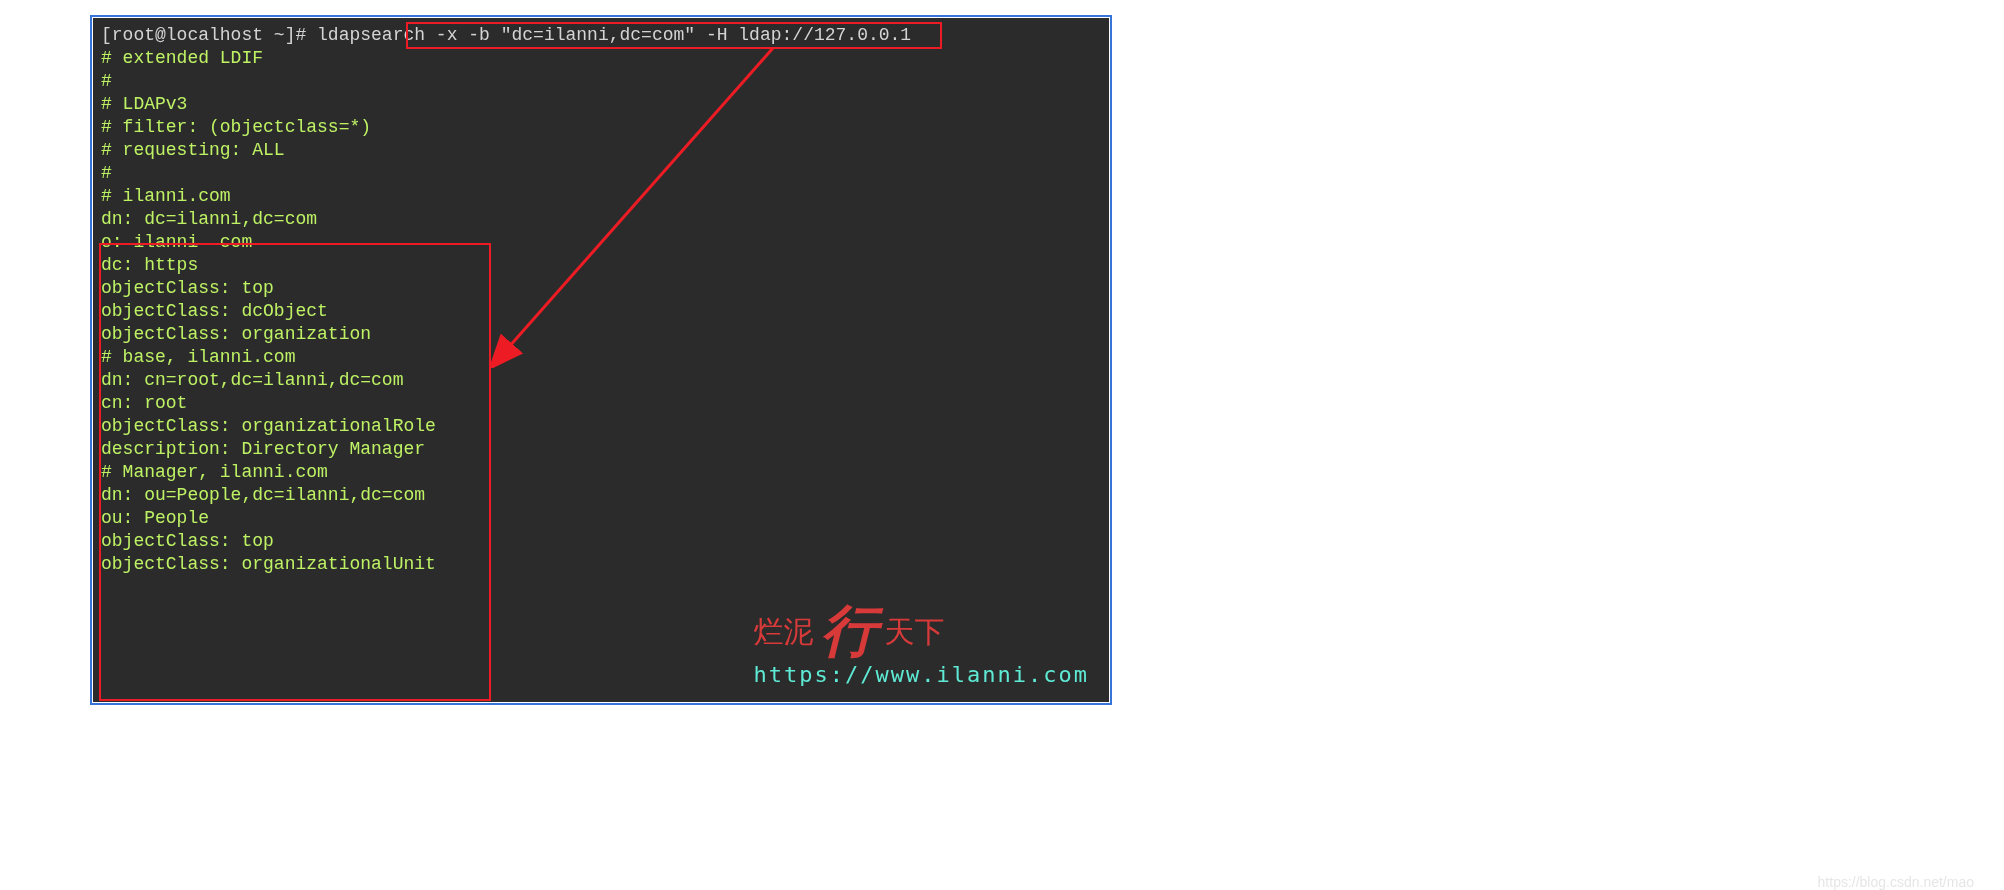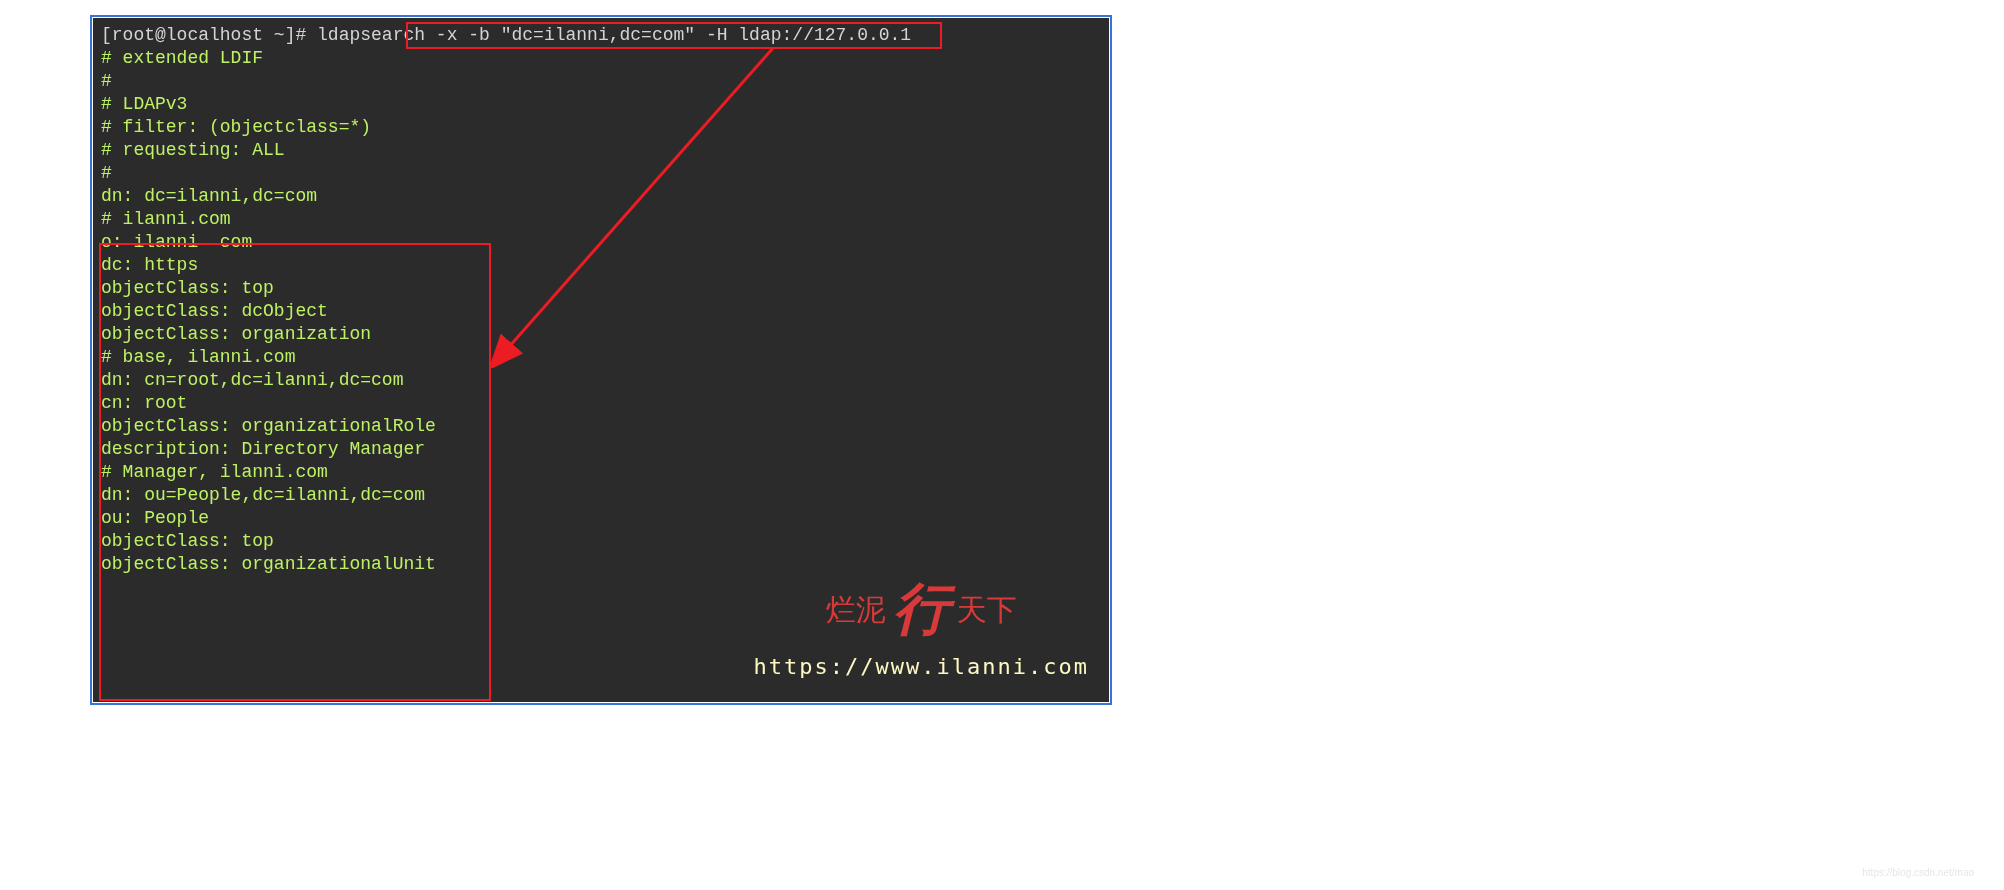--- a/index.html
+++ b/index.html
@@ -60,69 +60,69 @@
     .arrow-svg {
       position: absolute;
       top: 20px;
       left: 380px;
       width: 320px;
       height: 330px;
       pointer-events: none;
     }
     .watermark-box {
       position: absolute;
-      bottom: 24px;
+      bottom: 16px;
       right: 20px;
-      text-align: center;
+      text-align: left;
       pointer-events: none;
     }
     .watermark-main {
       color: #d83a3a;
       font-family: "KaiTi", "STKaiti", serif;
       font-size: 30px;
       line-height: 1;
     }
     .watermark-main .big {
       font-size: 56px;
       font-style: italic;
       font-weight: bold;
       vertical-align: -8px;
     }
     .watermark-url {
-      color: #fef9c3;
+      color: #5eead4;
       font-family: "Consolas", monospace;
       font-size: 22px;
       letter-spacing: 2px;
-      margin-top: 18px;
+      margin-top: 4px;
     }
     .csdn-watermark {
       position: absolute;
       right: 30px;
-      bottom: 12px;
+      bottom: 0;
       color: rgba(150,150,150,0.25);
       font-family: sans-serif;
-      font-size: 10px;
+      font-size: 14px;
       pointer-events: none;
     }
   </style>
 </head>
 <body>
 
 <div class="terminal-wrapper">
   <div class="terminal">
     <div class="prompt-line"><span>[root@localhost ~]# </span><span>ldapsearch -x -b "dc=ilanni,dc=com" -H ldap://127.0.0.1</span></div>
     <div class="terminal-text"># extended LDIF</div>
     <div class="terminal-text">#</div>
     <div class="terminal-text"># LDAPv3</div>
     <div class="terminal-text"># filter: (objectclass=*)</div>
     <div class="terminal-text"># requesting: ALL</div>
     <div class="terminal-text">#</div>
     <div class="terminal-text"></div>
+    <div class="terminal-text"># ilanni.com</div>
     <div class="terminal-text">dn: dc=ilanni,dc=com</div>
-    <div class="terminal-text"># ilanni.com</div>
     <div class="terminal-text">o: ilanni  com</div>
     <div class="terminal-text">dc: https</div>
     <div class="terminal-text">objectClass: top</div>
     <div class="terminal-text">objectClass: dcObject</div>
     <div class="terminal-text">objectClass: organization</div>
     <div class="terminal-text"></div>
     <div class="terminal-text"># base, ilanni.com</div>
     <div class="terminal-text">dn: cn=root,dc=ilanni,dc=com</div>
     <div class="terminal-text">cn: root</div>
     <div class="terminal-text">objectClass: organizationalRole</div>

